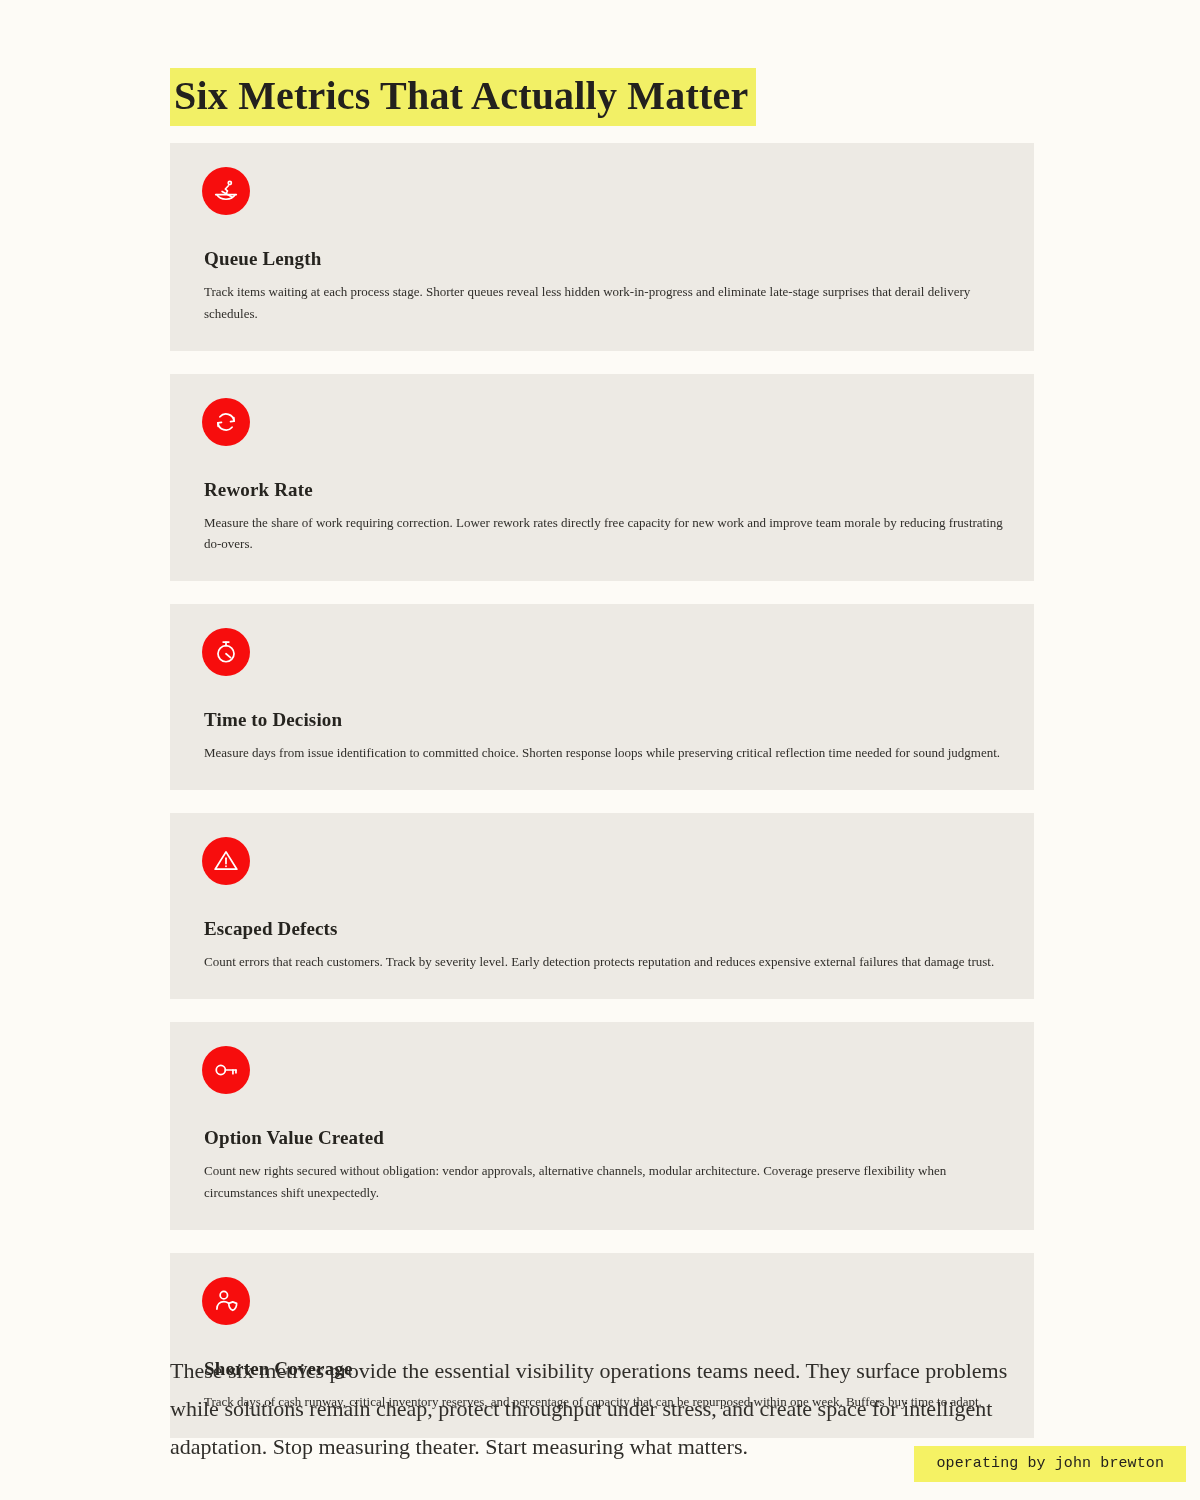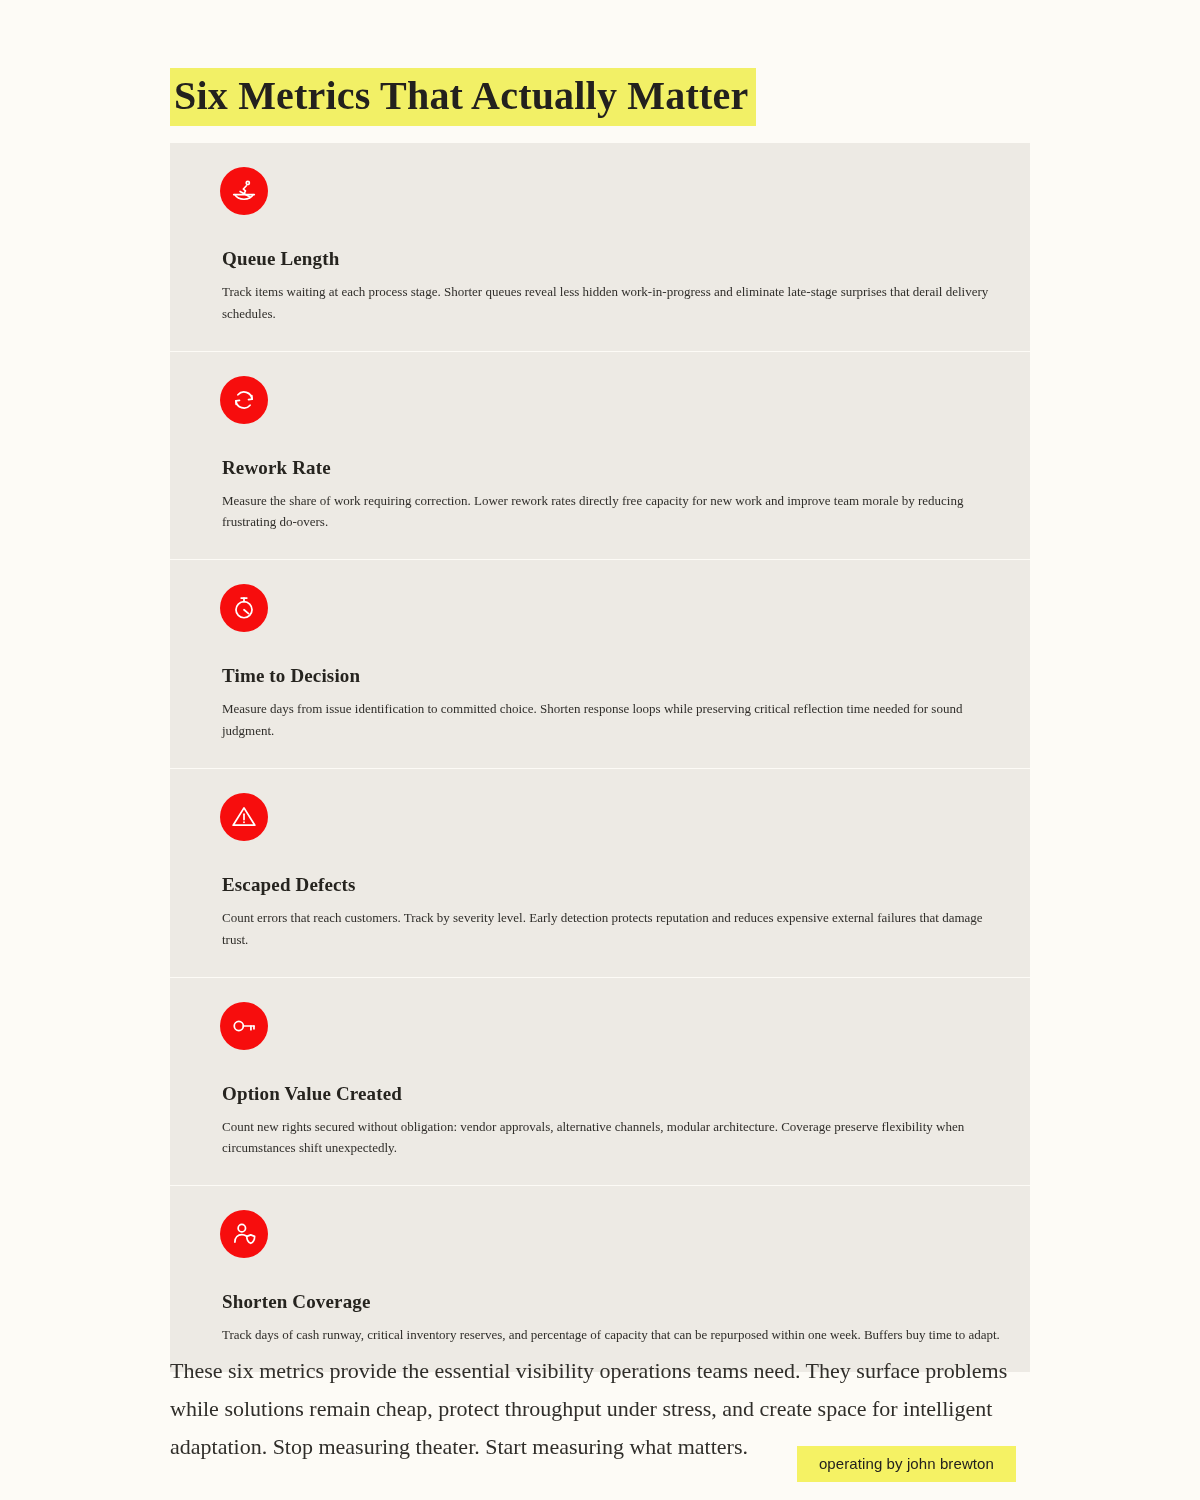--- a/index.html
+++ b/index.html
@@ -9,21 +9,21 @@
     width: 1200px;
     height: 1500px;
     background: #fdfbf6;
     font-family: "Liberation Serif", "DejaVu Serif", serif;
     color: #2e2c29;
     -webkit-font-smoothing: antialiased;
   }
 
   .page {
     position: relative;
-    width: 1030px;
+    width: 1200px;
     height: 1500px;
     overflow: hidden;
     background: #fdfbf6;
   }
 
   
   .title-wrap {
     position: absolute;
     left: 170px;
     top: 68px;
@@ -44,22 +44,22 @@
   .cards {
     position: absolute;
     left: 170px;
     top: 143px;
     width: 864px;
   }
 
   .card {
     position: relative;
     background: #edeae4;
-    padding: 22px 24px 26px 34px;
-    margin-bottom: 1px;
+    padding: 22px 24px 26px 16px;
+    margin-bottom: 23px;
   }
 
   .icon-badge {
     width: 48px;
     height: 48px;
     border-radius: 50%;
     background: #f70d0d;
     display: flex;
     align-items: center;
     justify-content: center;
@@ -107,21 +107,21 @@
   
   .footer-badge-wrap {
     position: absolute;
     right: 14px;
     bottom: 18px;
   }
   .footer-badge {
     display: inline-block;
     background: #f5f264;
     color: #23211e;
-    font-family: Liberation Sans, sans-serif;
+    font-family: Liberation Mono, monospace;
     font-size: 15px;
     letter-spacing: 0.1px;
     padding: 9px 22px 10px 22px;
   }
 </style>
 </head>
 <body>
 
 <div class="page">
 

